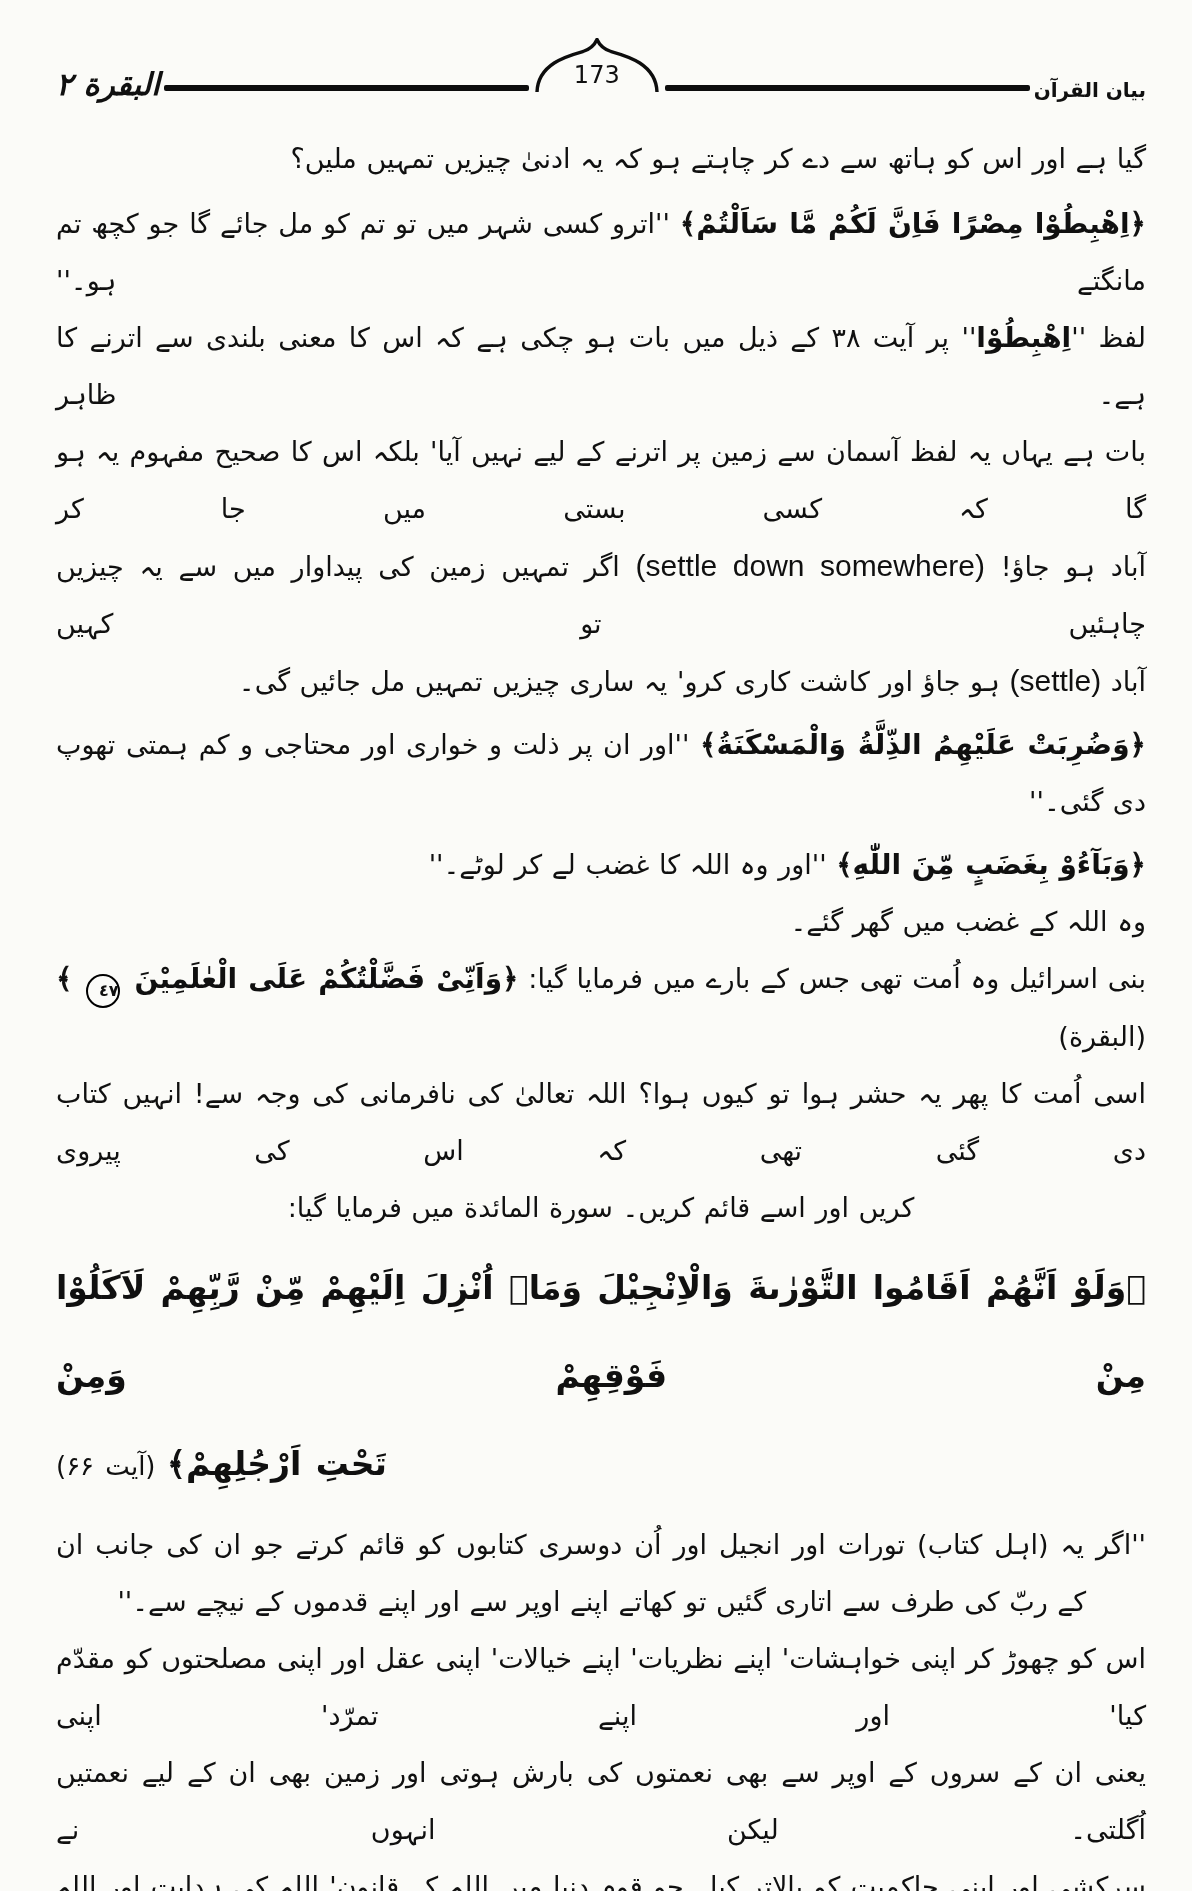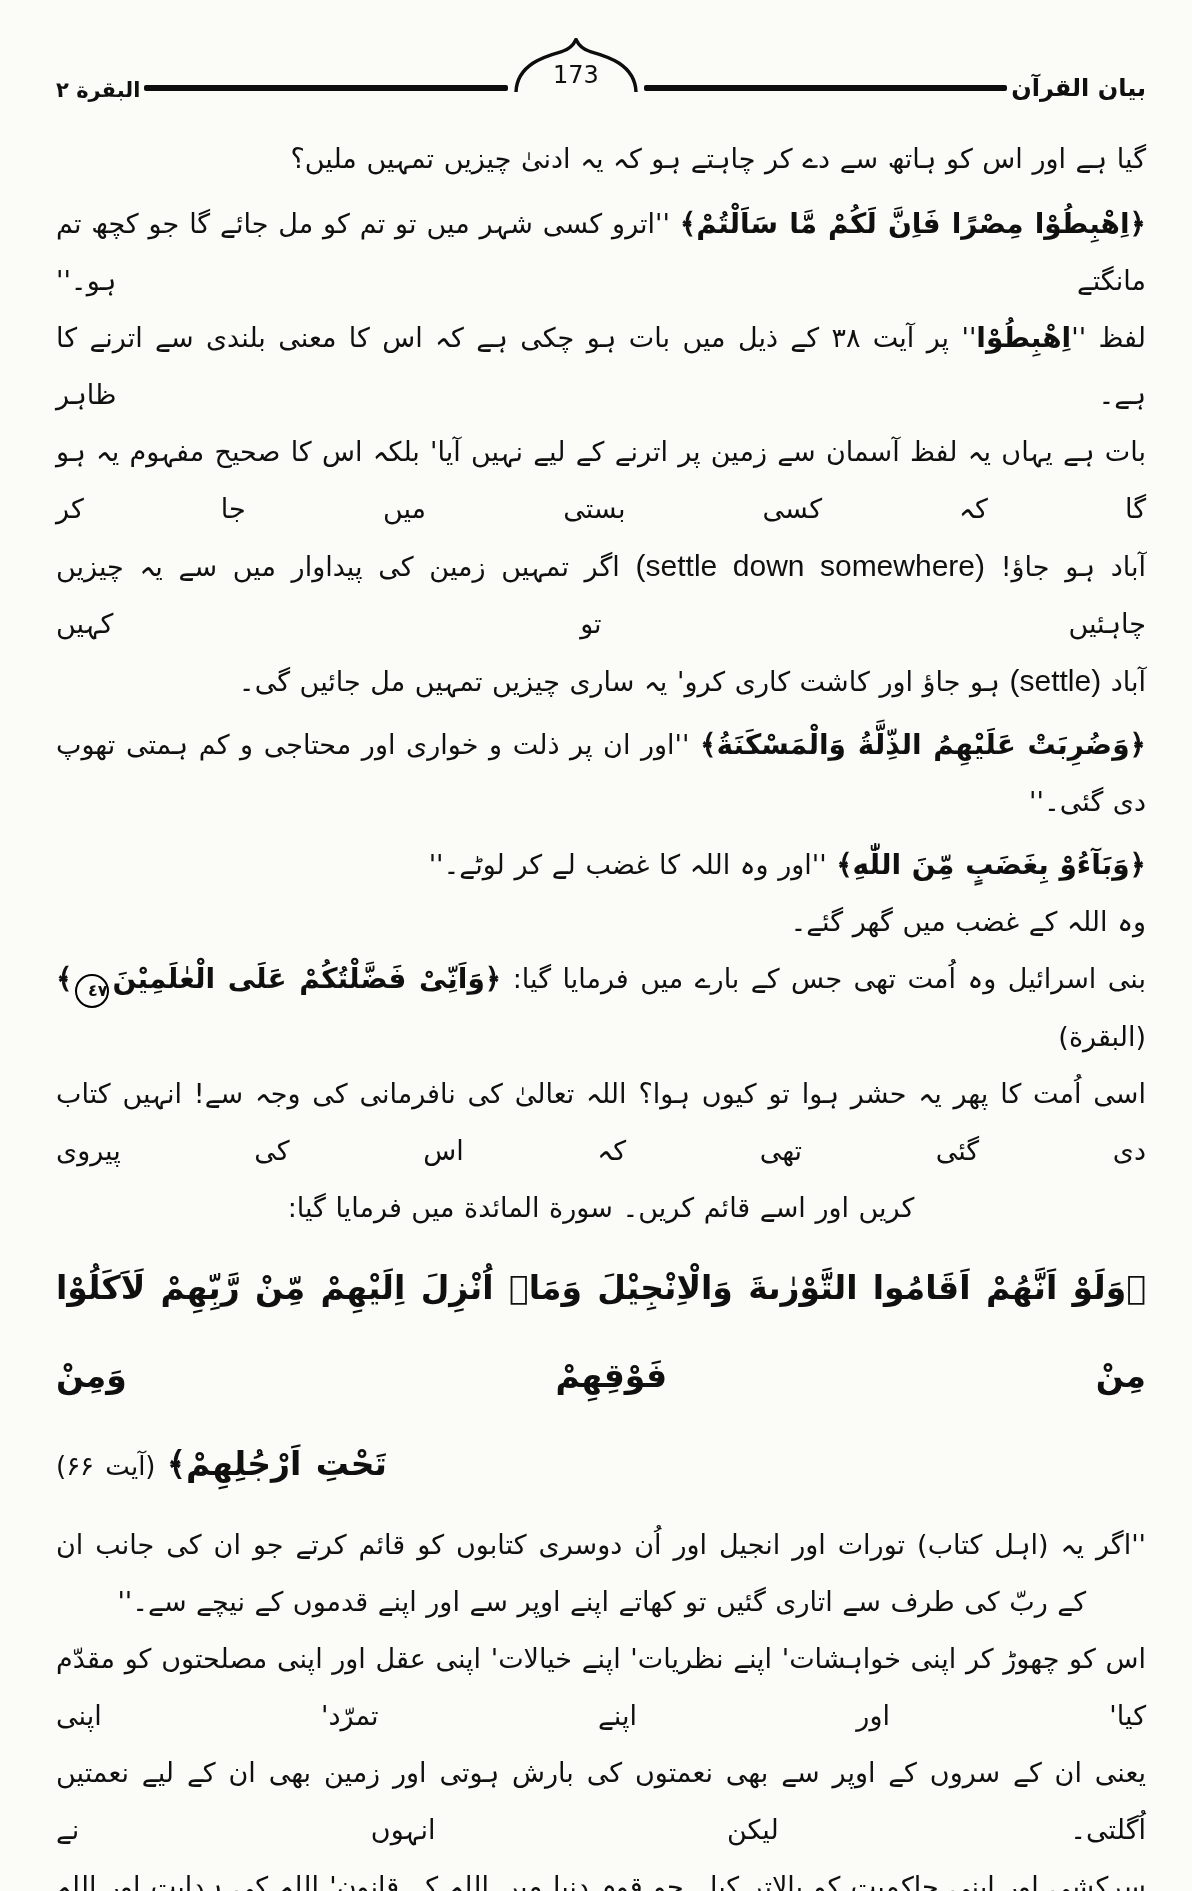--- a/index.html
+++ b/index.html
@@ -7,22 +7,22 @@
   body {
     background: #fbfbf8;
     color: #101010;
     font-family: "DejaVu Sans", sans-serif;
     direction: rtl;
   }
   .page { width: 1192px; height: 1891px; padding: 42px 46px 0 56px; position: relative; }
 
   
   .header { display: flex; align-items: flex-end; height: 64px; }
-  .h-title { font-size: 24px; font-weight: 700; padding-bottom: 4px; white-space: nowrap; letter-spacing: -1px; margin-top: 14px; }
-  .h-surah { font-size: 21px; font-weight: 700; padding-bottom: 4px; white-space: nowrap; }
+  .h-title { font-size: 20px; font-weight: 700; padding-bottom: 4px; white-space: nowrap; letter-spacing: -1px; margin-top: 14px; }
+  .h-surah { font-size: 31px; font-weight: 700; padding-bottom: 4px; white-space: nowrap; font-style: italic; }
   .h-rule { flex: 1 1 auto; height: 6px; background: #0d0d0d; margin: 0 4px 15px 4px; border-radius: 2px; }
   .dome-wrap { position: relative; width: 128px; height: 54px; margin-bottom: 14px; flex: 0 0 auto; }
   .dome-wrap svg { display: block; }
   .dome-num {
     position: absolute; left: 0; right: 0; bottom: 3px; text-align: center;
     font-size: 24px; font-weight: 400; direction: ltr;
     font-family: "DejaVu Sans", sans-serif;
   }
 
   
@@ -39,21 +39,21 @@
   .mt6 { margin-top: 6px; } .mt8 { margin-top: 8px; }
 
   .ar { font-weight: 700; font-size: 28px; }
   .line.big { font-size: 33px; line-height: 88px; font-weight: 700; word-spacing: 3px; }
   .big .u-cite { font-size: 26px; font-weight: 400; }
   .en { font-family: Liberation Sans, sans-serif; font-size: 30px; }
   .num-circle {
     display: inline-block; width: 34px; height: 34px;
     border: 2.5px solid #000; border-radius: 50%;
     font-size: 16px; line-height: 29px; text-align: center;
-    font-weight: 700; vertical-align: -8px; margin: 0 3px;
+    font-weight: 700; vertical-align: -8px; margin: 0 14px;
   }
 </style>
 </head>
 <body>
 
 <div class="page">
 
   <div class="header">
     <div class="h-title">بیان القرآن</div>
     <div class="h-rule"></div>

